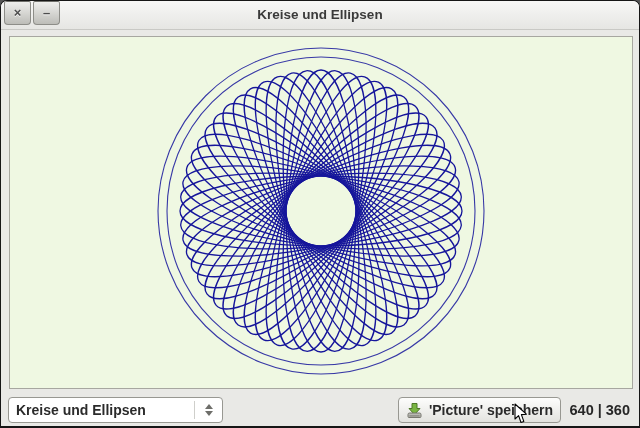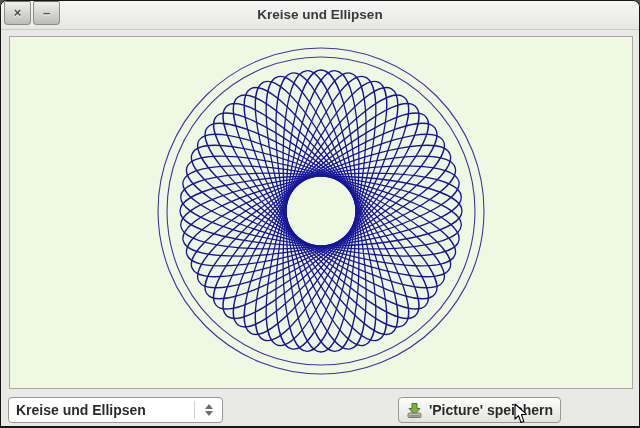--- a/index.html
+++ b/index.html
@@ -119,19 +119,20 @@
 
     <div class="save-btn">
       <svg width="17" height="17" viewBox="0 0 17 17">
         <path d="M6 1.5 h5 v5 h3 l-5.5 6 l-5.5 -6 h3 z" fill="#79b542" stroke="#4c7726" stroke-width="1"></path>
         <path d="M2 12.5 q0 -1.5 1.5 -1.5 h10 q1.5 0 1.5 1.5 v2 q0 1 -1 1 h-11 q-1 0 -1 -1 z" fill="#b9b9b4" stroke="#77776f" stroke-width="1"></path>
         <rect x="3.4" y="13.2" width="10.2" height="1.4" fill="#8b8b84"></rect>
       </svg>
       <span class="save-btn-label">'Picture' speichern</span>
     </div>
 
+    <div class="size-label">640 | 360</div>
   </div>
 
   <svg class="cursor" viewBox="0 0 14 21">
     <path d="M1 1 L1 16 L4.6 12.6 L7 19.5 L9.8 18.4 L7.4 11.6 L12.4 11.2 Z" fill="#ffffff" stroke="#000000" stroke-width="1.1" stroke-linejoin="round"></path>
   </svg>
 
 </div>
 
 </body></html>

